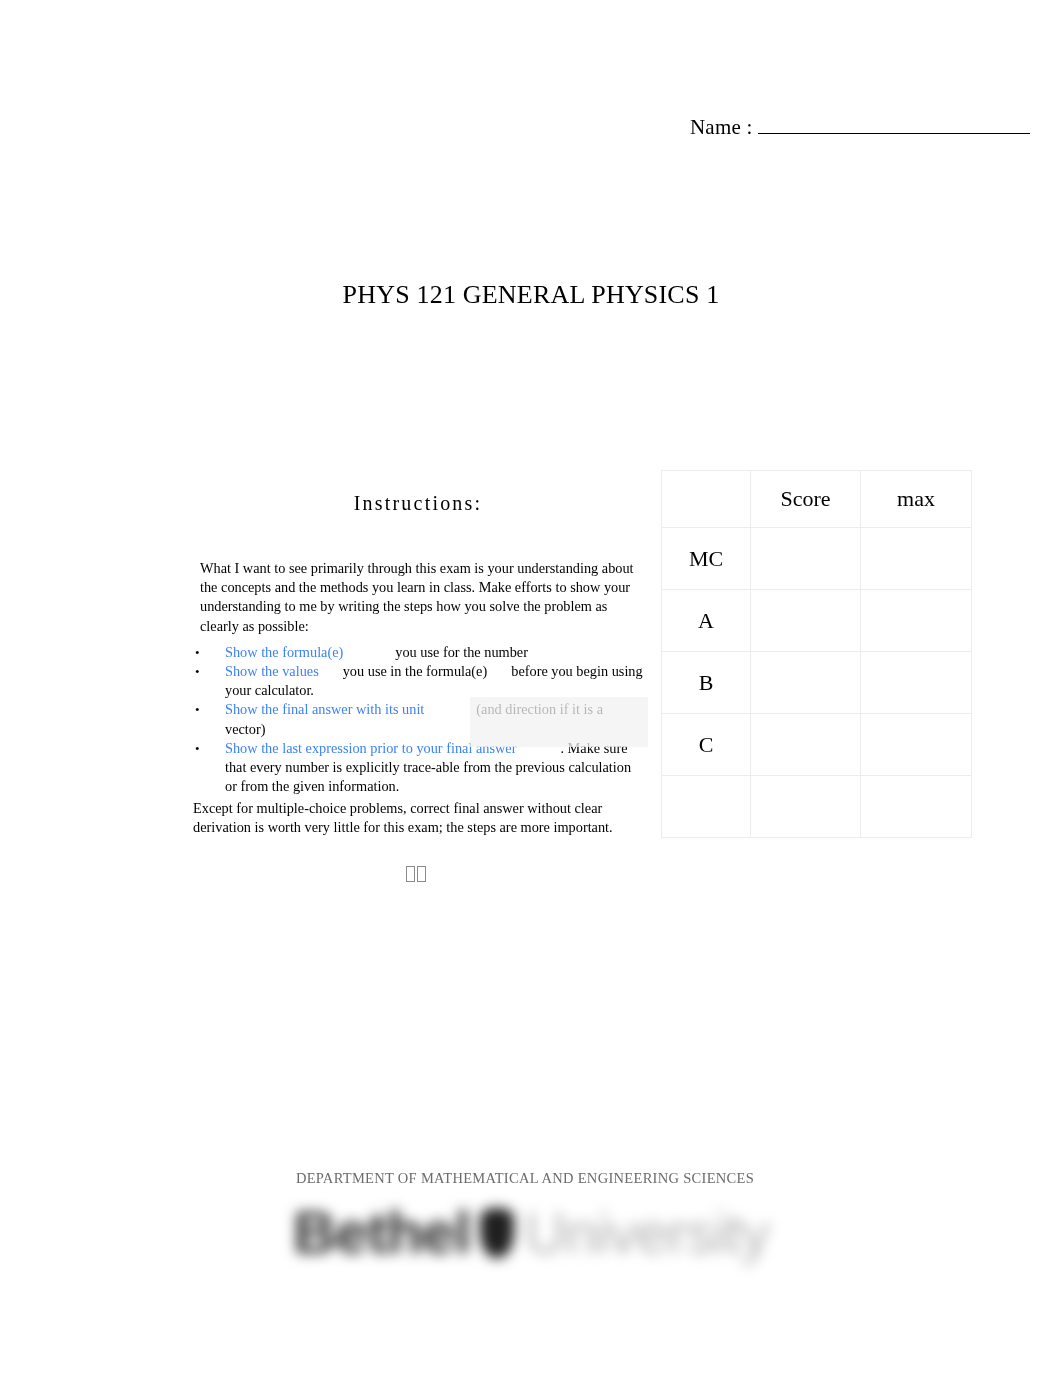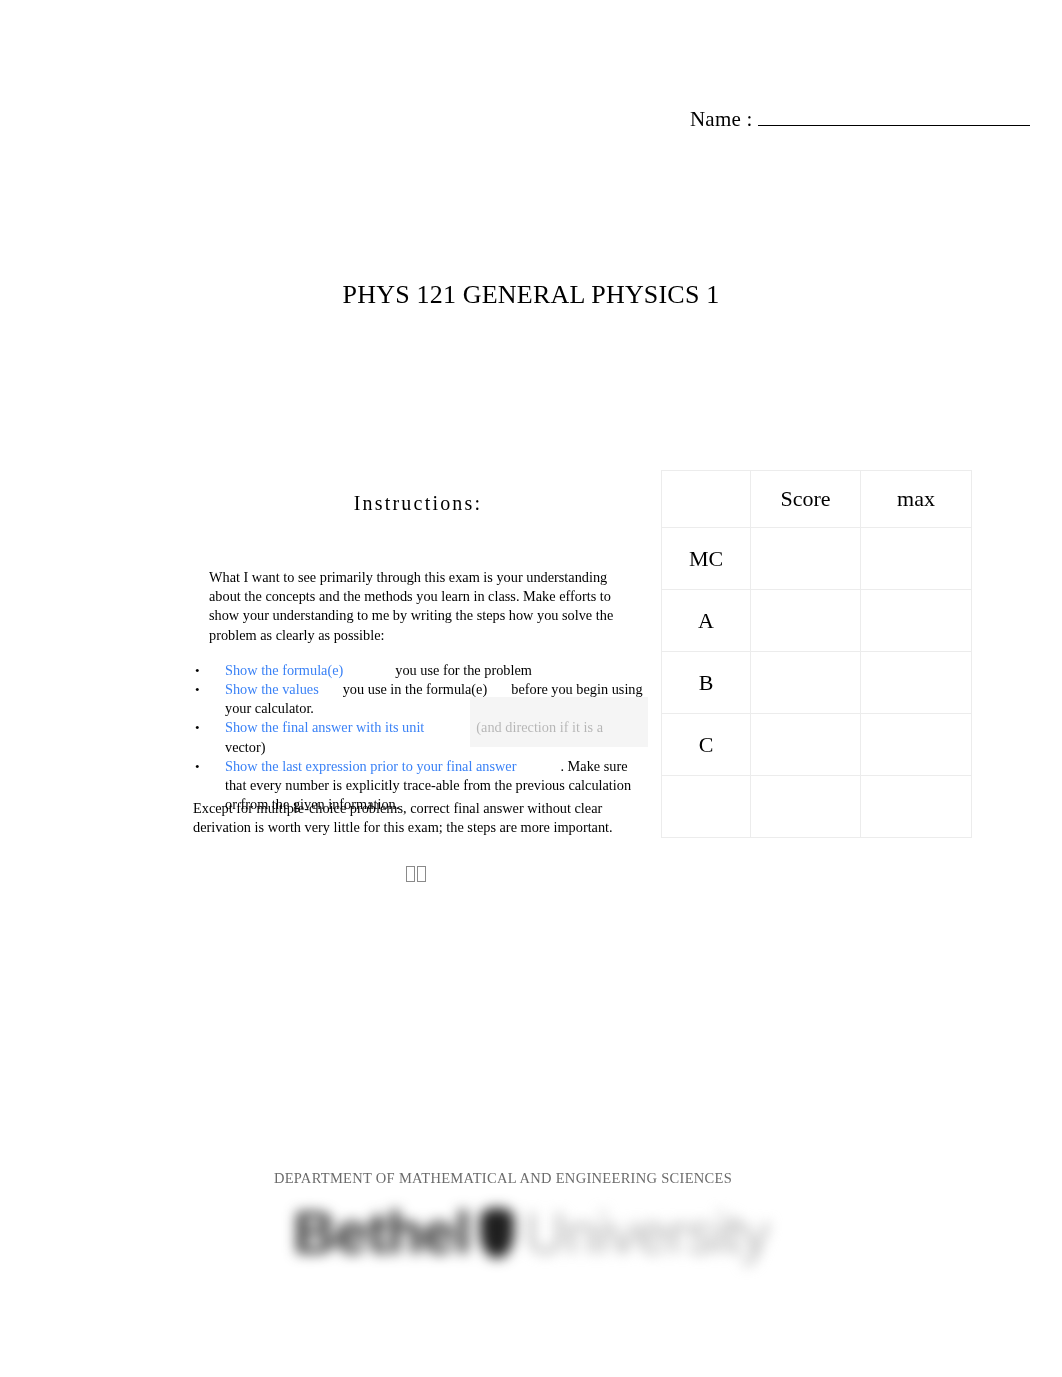--- a/index.html
+++ b/index.html
@@ -12,21 +12,21 @@
     height: 1377px;
     position: relative;
     font-family: "Liberation Serif", "DejaVu Serif", serif;
     color: #000000;
     overflow: hidden;
   }
 
   
   .name-row {
     position: absolute;
-    top: 107px;
+    top: 115px;
     left: 690px;
     width: 340px;
     display: flex;
     align-items: baseline;
   }
   .name-label {
     font-size: 21px;
     letter-spacing: 0.2px;
     white-space: nowrap;
   }
@@ -75,21 +75,21 @@
 
   
   .instructions-body {
     position: absolute;
     top: 552px;
     left: 193px;
     width: 452px;
     font-size: 14.3px;
     line-height: 19.2px;
   }
-  .intro-para { margin: 16px; }
+  .intro-para { margin: 7px; }
 
   ul.bullets {
     list-style: none;
     margin: 4px 0 0 0;
     padding: 0;
   }
   ul.bullets > li {
     position: relative;
     padding-left: 32px;
     margin: 0;
@@ -200,20 +200,21 @@
   
   .footer-dept {
     position: absolute;
     top: 1170px;
     left: 0;
     width: 1006px;
     text-align: center;
     font-size: 14.5px;
     letter-spacing: 0.3px;
     color: #6b6b6b;
+    padding-left: 22px;
   }
 
   .logo-wrap {
     position: absolute;
     top: 1198px;
     left: 0;
     width: 1062px;
     text-align: center;
     filter: blur(6.5px);
   }
@@ -259,21 +260,21 @@
 
 <div class="instructions-heading">
   <span class="sp">Instructions:</span>
 </div>
 
 <div class="instructions-body">
   <p class="intro-para">What I want to see primarily through this exam is your understanding about the concepts and the methods you learn in class. Make efforts to show your understanding to me by writing the steps how you solve the problem as clearly as possible:</p>
 
   <ul class="bullets">
     <li>
-      <span class="red">Show the formula(e)</span><span class="gap-lg"></span><span>you use for the problem</span>
+      <span class="red">Show the formula(e)</span><span class="gap-lg"></span><span>you use for the number</span>
     </li>
     <li>
       <span class="red">Show the values</span><span class="gap-md"></span><span>you use in the formula(e)</span><span class="gap-md"></span><span>before you begin using your calculator.</span>
     </li>
     <li>
       <span class="red">Show the final answer with its unit</span><span class="gap-lg"></span><span>(and direction if it is a vector)</span>
     </li>
     <li>
       <span class="red">Show the last expression prior to your final answer</span><span class="gap-xl"></span><span>. Make sure that every number is explicitly trace-able from the previous calculation or from the given information.</span>
     </li>

